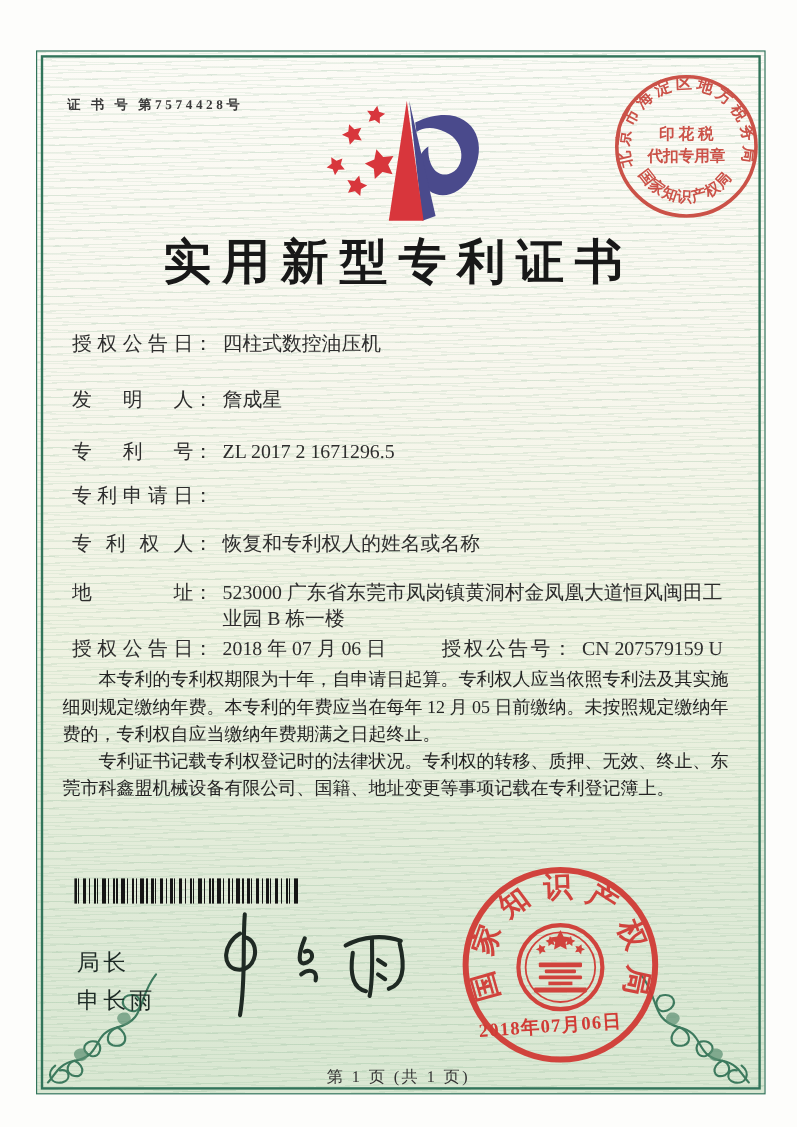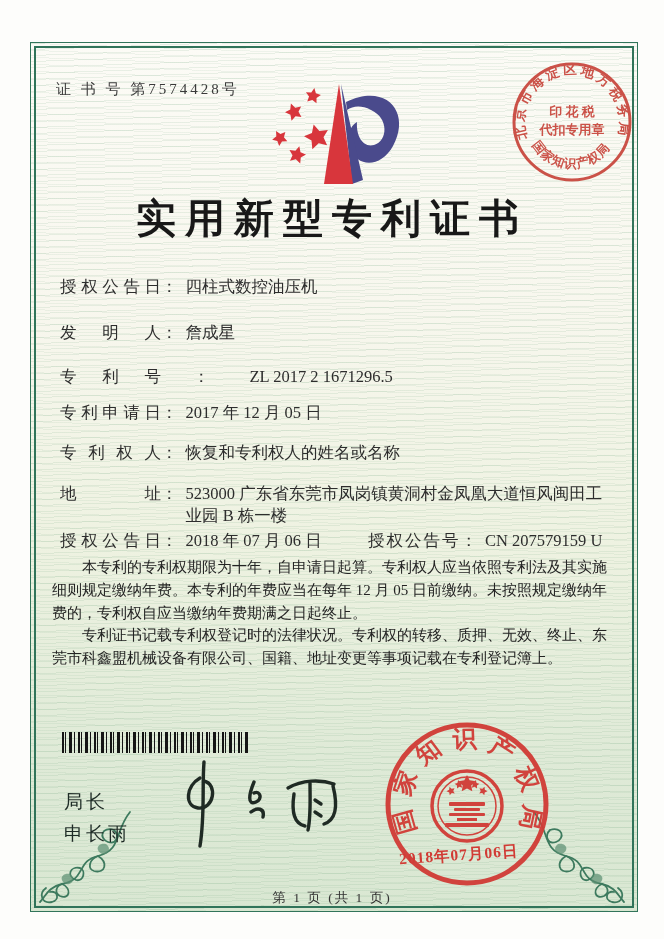--- a/index.html
+++ b/index.html
@@ -14,21 +14,21 @@
   #frame{
     position:absolute;left:30px;top:42px;width:606px;height:868px;
     border:1px solid #31745a;
     background:
       repeating-linear-gradient(178deg, rgba(110,165,125,0.14) 0 1px, rgba(0,0,0,0) 1px 6px),
       repeating-linear-gradient(182deg, rgba(110,165,125,0.10) 0 1px, rgba(0,0,0,0) 1px 7px),
       linear-gradient(180deg,#fcfbf6 0%,#f8f7ee 30%,#eef2e1 58%,#dfead7 82%,#d9e7d2 100%);
   }
   #frame .inner{position:absolute;inset:3px;border:2px solid #31745a;}
   .abs{position:absolute;}
-  #cert-number{left:56px;top:80px;font-size:15px;letter-spacing:3px;color:#3a3a3a;}
+  #cert-number{left:56px;top:80px;font-size:11px;letter-spacing:3px;color:#3a3a3a;font-weight:bold;}
   #title{left:0;right:0;top:191px;text-align:center;font-size:40px;letter-spacing:9px;
          color:#181818;font-weight:600;}
   .field-row{left:60px;display:flex;align-items:flex-start;font-size:16.5px;color:#2d2d2d;}
   .flabel{display:inline-block;width:101px;text-align:justify;text-align-last:justify;white-space:nowrap;}
   .flabel.nojust{width:auto;text-align-last:auto;letter-spacing:2px;}
   .fcolon{margin-right:8px;}
   .fvalue{max-width:420px;line-height:1.35;}
   #paragraphs{left:52px;top:556px;width:564px;font-size:15px;line-height:1.52;color:#232323;}
   #paragraphs p{margin:0;text-indent:2em;}
   #barcode{left:62px;top:732px;width:188px;height:21px;
@@ -127,29 +127,28 @@
   <div class="abs field-row" style="top:276px;">
     <span class="flabel">授权公告日</span>
       <span class="fcolon">：</span>
     <span class="fvalue">四柱式数控油压机</span>
   </div>
   <div class="abs field-row" style="top:322px;">
     <span class="flabel">发明人</span>
       <span class="fcolon">：</span>
     <span class="fvalue">詹成星</span>
   </div>
-  <div class="abs field-row" style="top:366px;gap:32px;">
+  <div class="abs field-row" style="top:366px;">
     <span class="flabel">专利号</span>
       <span class="fcolon">：</span>
     <span class="fvalue">ZL 2017 2 1671296.5</span>
   </div>
   <div class="abs field-row" style="top:402px;">
     <span class="flabel">专利申请日</span>
       <span class="fcolon">：</span>
-    <span class="fvalue">2017 年 12 月 05 日</span>
   </div>
   <div class="abs field-row" style="top:442px;">
     <span class="flabel">专利权人</span>
       <span class="fcolon">：</span>
     <span class="fvalue">恢复和专利权人的姓名或名称</span>
   </div>
   <div class="abs field-row" style="top:483px;">
     <span class="flabel">地址</span>
       <span class="fcolon">：</span>
     <span class="fvalue" style="max-width:430px;">523000 广东省东莞市凤岗镇黄洞村金凤凰大道恒风闽田工业园 B 栋一楼</span>

